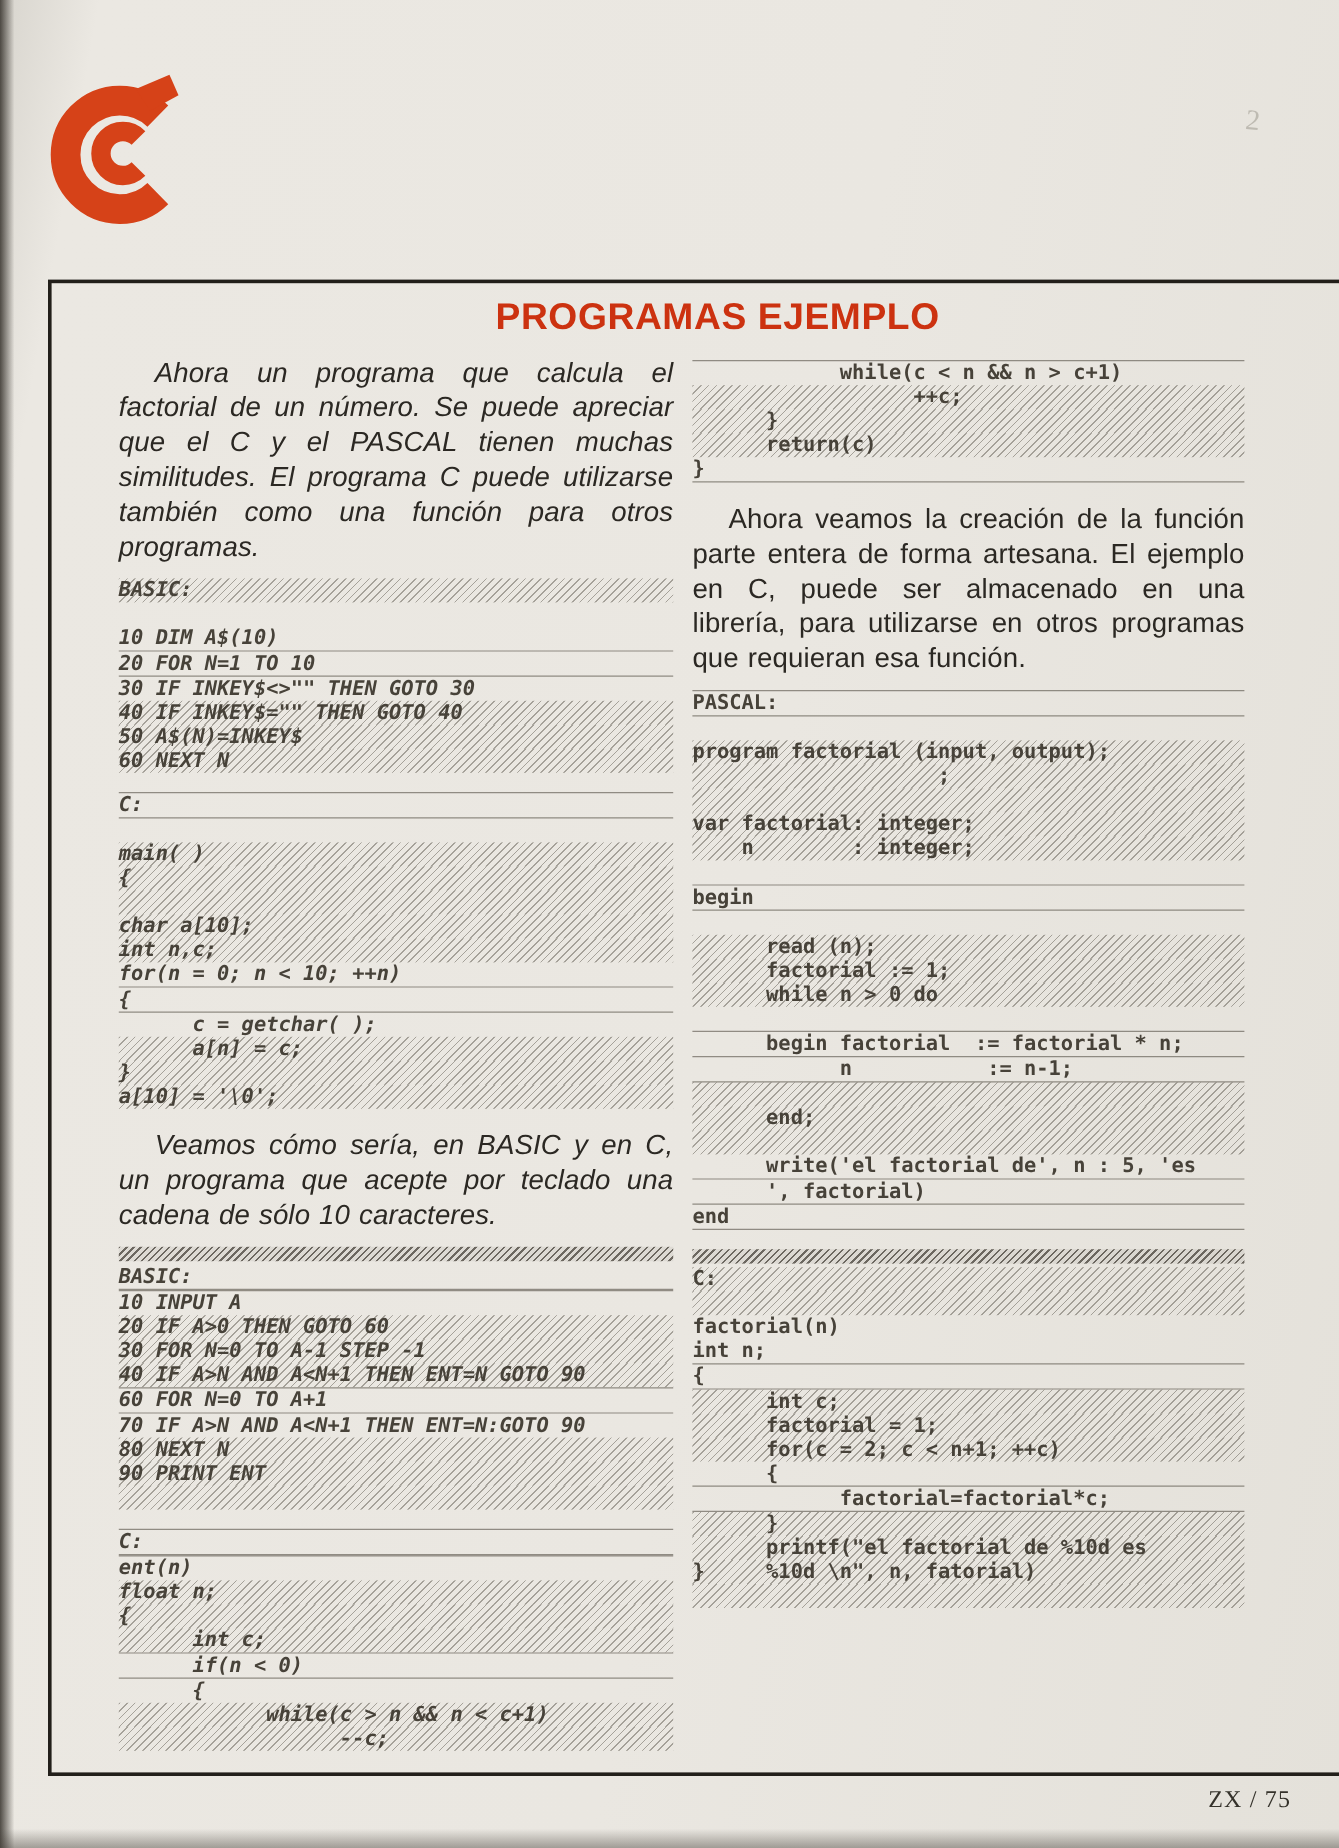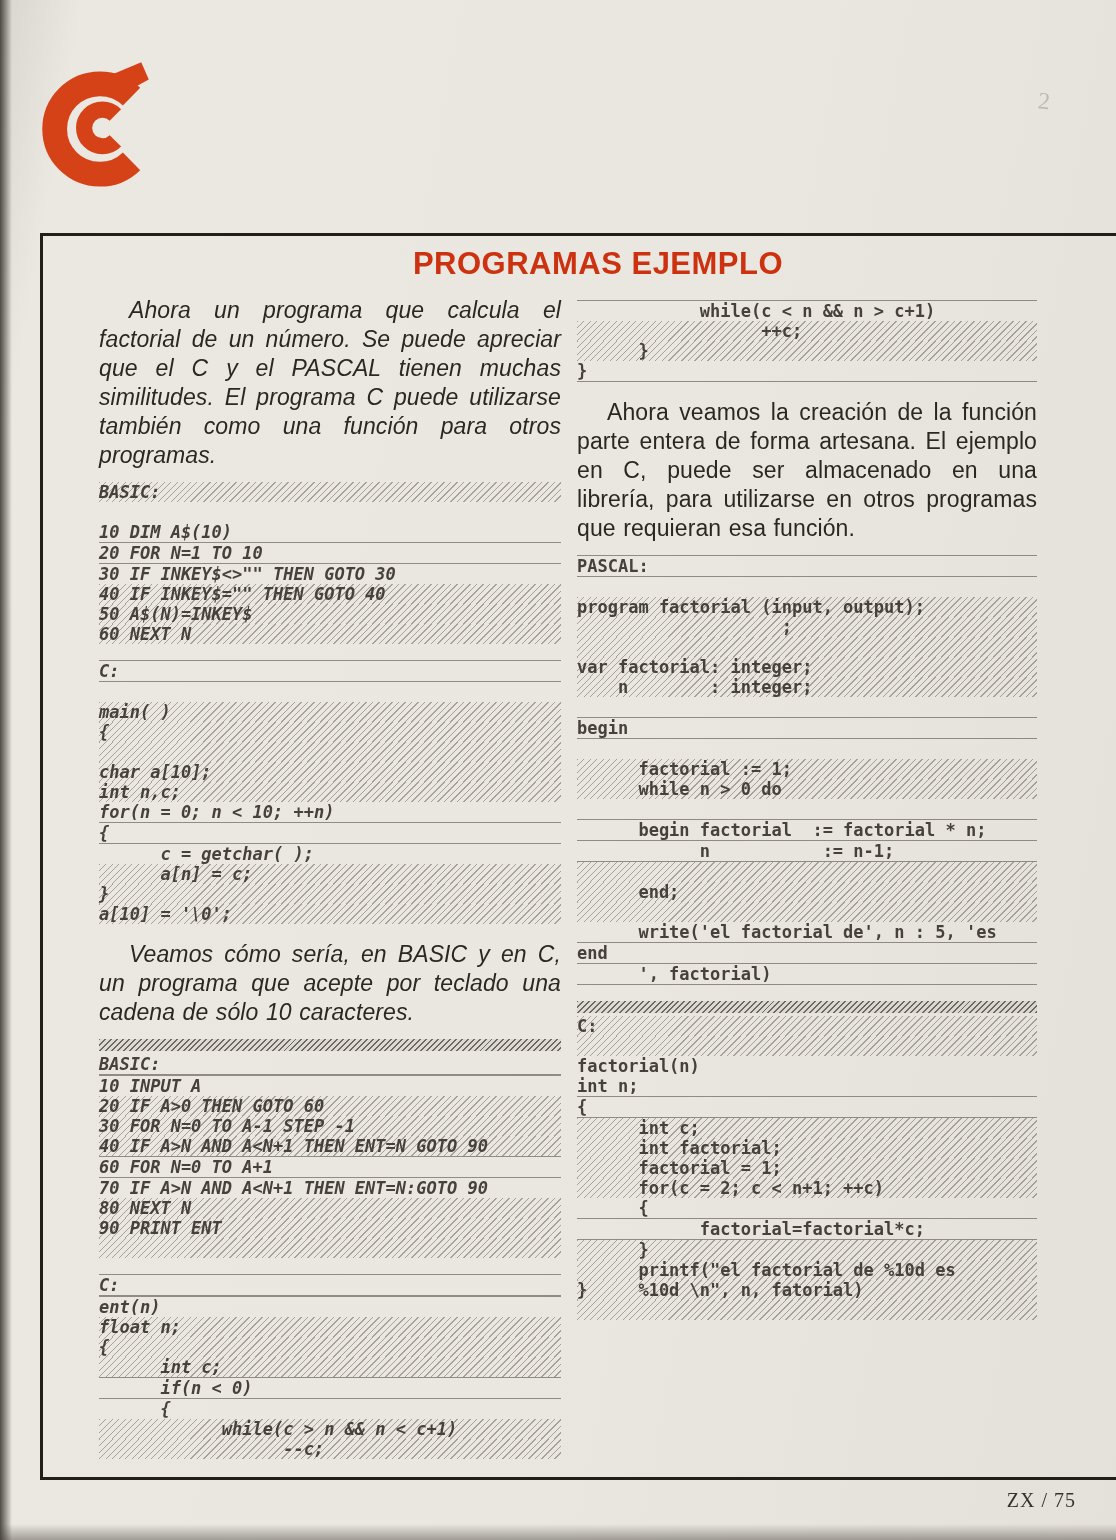--- a/index.html
+++ b/index.html
@@ -131,64 +131,65 @@
       </section>
     </div>
 
     <div class="col-right">
       <section class="listing">
         <div>
 
         <div class="code-line r">            while(c &lt; n &amp;&amp; n &gt; c+1)</div>
             <div class="code-line h">                  ++c;</div>
             <div class="code-line h">      }</div>
+            <div class="code-line h">      return(c)</div>
             <div class="code-line b">}</div>
           </div>
       </section>
 
       <p class="mag">Ahora veamos la creación de la función parte entera de forma artesana. El ejemplo en C, puede ser almacenado en una librería, para utilizarse en otros programas que requieran esa función.</p>
 
       <section class="listing">
         <div class="code-header r b">PASCAL:</div>
         <div>
 
         <div class="code-line"></div>
             <div class="code-line h">program factorial (input, output);</div>
             <div class="code-line h">                    ;</div>
             <div class="code-line h"></div>
             <div class="code-line h">var factorial: integer;</div>
             <div class="code-line h">    n        : integer;</div>
             <div class="code-line"></div>
             <div class="code-line r b">begin</div>
             <div class="code-line"></div>
+            <div class="code-line h">      read (n);</div>
             <div class="code-line h">      factorial := 1;</div>
             <div class="code-line h">      while n &gt; 0 do</div>
             <div class="code-line"></div>
             <div class="code-line r b">      begin factorial  := factorial * n;</div>
             <div class="code-line b">            n           := n-1;</div>
             <div class="code-line h"></div>
             <div class="code-line h">      end;</div>
             <div class="code-line h"></div>
             <div class="code-line b">      write('el factorial de', n : 5, 'es</div>
+            <div class="code-line b">      ', factorial)</div>
             <div class="code-line b">end</div>
-            <div class="code-line b">      ', factorial)</div>
           </div>
       </section>
 
       <section class="listing">
         <div class="band"></div>
         <div class="code-header h">C:</div>
         <div>
 
         <div class="code-line h"></div>
             <div class="code-line">factorial(n)</div>
             <div class="code-line b">int n;</div>
             <div class="code-line b">{</div>
             <div class="code-line h">      int c;</div>
-            <div class="code-line h">      int factorial;</div>
             <div class="code-line h">      factorial = 1;</div>
             <div class="code-line h">      for(c = 2; c &lt; n+1; ++c)</div>
             <div class="code-line">      {</div>
             <div class="code-line r b">            factorial=factorial*c;</div>
             <div class="code-line h">      }</div>
             <div class="code-line h">      printf("el factorial de %10d es</div>
             <div class="code-line h">}     %10d \n", n, fatorial)</div>
             <div class="code-line h"></div>
           </div>
       </section>

